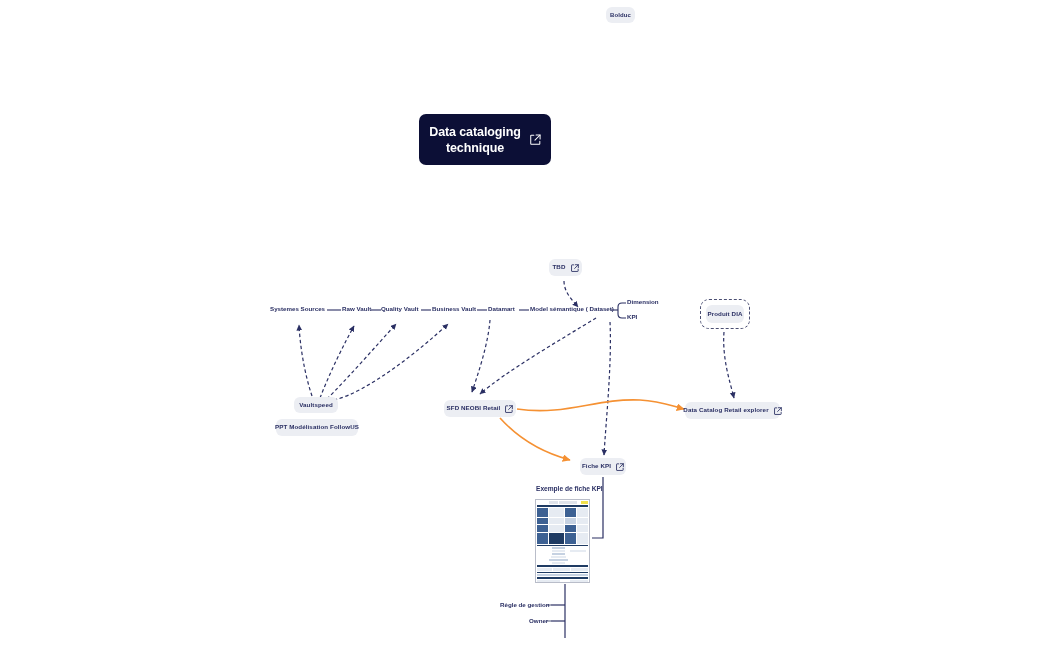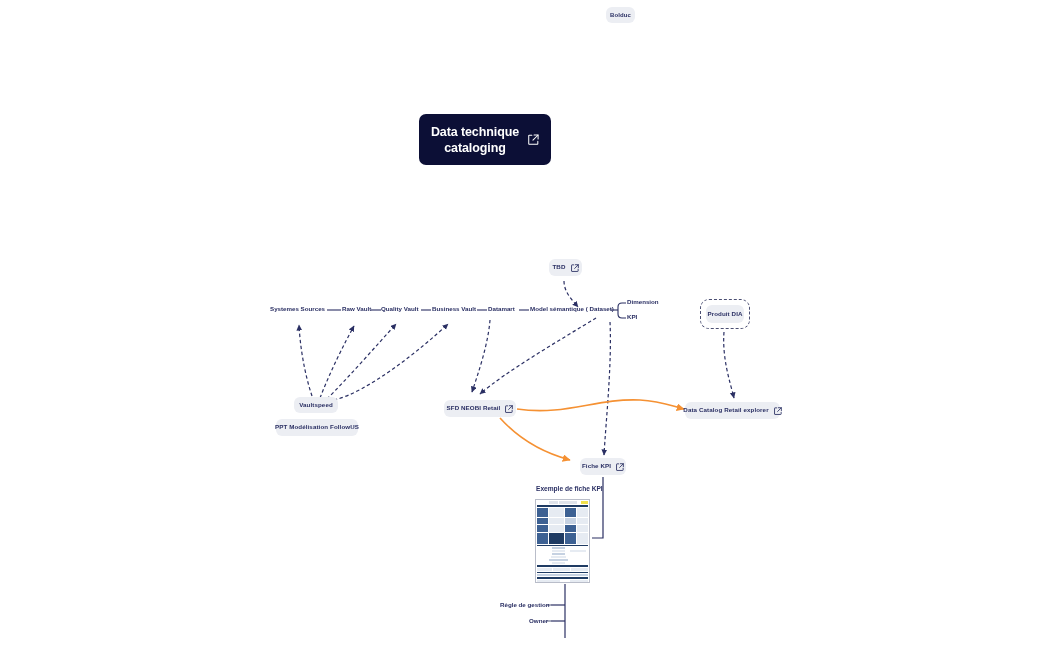--- a/index.html
+++ b/index.html
@@ -165,22 +165,22 @@
       <path d="M551,621 L547,621"></path>
     </g>
   </svg>
 
   <div class="chip" style="left:606px; top:7px; width:29px; height:16px; font-size:6px;">
     <span class="lbl">Bolduc</span>
   </div>
 
   <div class="hero">
     <div class="htext">
-      <span>Data technique</span><br>
-      <span>cataloging</span>
+      <span>Data cataloging</span><br>
+      <span>technique</span>
     </div>
     <span class="ext">
       <svg viewBox="0 0 12 12" xmlns="http://www.w3.org/2000/svg">
         <path d="M4.2 1.3 H1.5 A0.7 0.7 0 0 0 0.8 2 V10.5 A0.7 0.7 0 0 0 1.5 11.2 H10 A0.7 0.7 0 0 0 10.7 10.5 V7.8" fill="none" stroke="#ffffff" stroke-width="1.1" stroke-linecap="round"></path>
         <path d="M6.6 1.1 H11 V5.5" fill="none" stroke="#ffffff" stroke-width="1.1" stroke-linecap="round" stroke-linejoin="round"></path>
         <path d="M11 1.1 L5.4 6.7" fill="none" stroke="#ffffff" stroke-width="1.1" stroke-linecap="round"></path>
       </svg>
     </span>
   </div>
 

